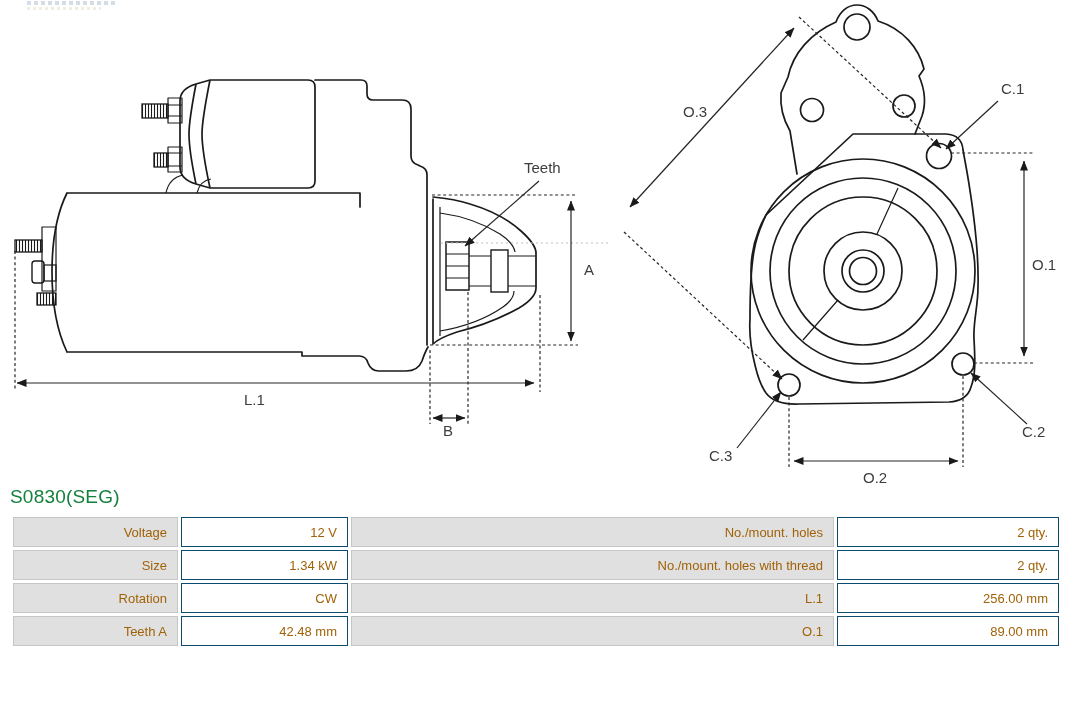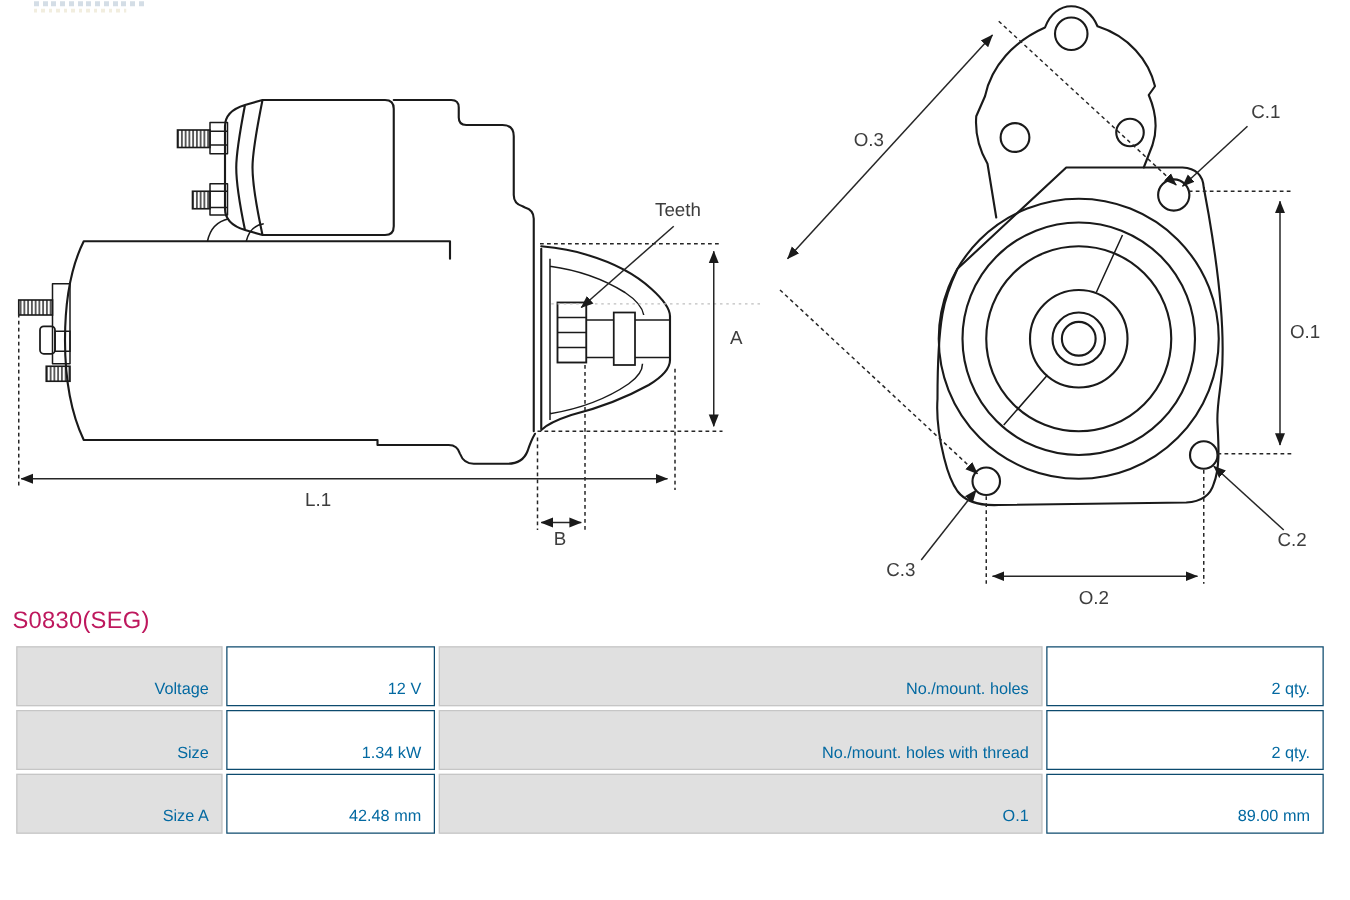--- a/index.html
+++ b/index.html
@@ -11,26 +11,26 @@
     background:repeating-linear-gradient(90deg,#ddd3ae 0 3px,rgba(255,255,255,0) 3px 6px);}
 
   svg.draw{position:absolute;left:0;top:0;}
   .ol{fill:none;stroke:#1a1a1a;stroke-width:1.7;stroke-linejoin:round;stroke-linecap:round;}
   .thin{fill:none;stroke:#1a1a1a;stroke-width:1.2;stroke-linejoin:round;}
   .dim{fill:none;stroke:#262626;stroke-width:1.2;}
   .dot{fill:none;stroke:#262626;stroke-width:1.2;stroke-dasharray:3 2.6;}
   .faint{fill:none;stroke:#bfbfbf;stroke-width:1;stroke-dasharray:2 3;}
   .lbl{font-family:"Liberation Sans",sans-serif;font-size:15px;fill:#3d3d3d;}
 
-  .title{position:absolute;left:10px;top:486px;font-size:19px;letter-spacing:.2px;color:#be185d;}
+  .title{position:absolute;left:10px;top:486px;font-size:19px;letter-spacing:.2px;color:#15803d;}
 
   table.spec{position:absolute;left:10px;top:514px;border-collapse:separate;border-spacing:3px;
     table-layout:fixed;width:1052px;}
-  table.spec td{height:22px;font-size:13px;color:#0369a1;text-align:right;
-    padding:21px 10px 3px 4px;white-space:nowrap;overflow:hidden;}
+  table.spec td{height:22px;font-size:13px;color:#a16207;text-align:right;
+    padding:3px 10px 3px 4px;white-space:nowrap;overflow:hidden;}
   td.lab{background:#e0e0e0;border:1px solid #c6c6c6;}
   td.val{background:#ffffff;border:1px solid #0c4a6e;}
 </style>
 </head>
 <body>
 
 <div class="page">
 
   <div class="watermark"></div>
   <div class="watermark2"></div>
@@ -204,21 +204,27 @@
         <td class="lab">No./mount. holes</td>
         <td class="val">2 qty.</td>
       </tr>
       <tr>
         <td class="lab">Size</td>
         <td class="val">1.34 kW</td>
         <td class="lab">No./mount. holes with thread</td>
         <td class="val">2 qty.</td>
       </tr>
       <tr>
-        <td class="lab">Size A</td>
+        <td class="lab">Rotation</td>
+        <td class="val">CW</td>
+        <td class="lab">L.1</td>
+        <td class="val">256.00 mm</td>
+      </tr>
+      <tr>
+        <td class="lab">Teeth A</td>
         <td class="val">42.48 mm</td>
         <td class="lab">O.1</td>
         <td class="val">89.00 mm</td>
       </tr>
     </tbody>
   </table>
 
 </div>
 
 </body></html>

